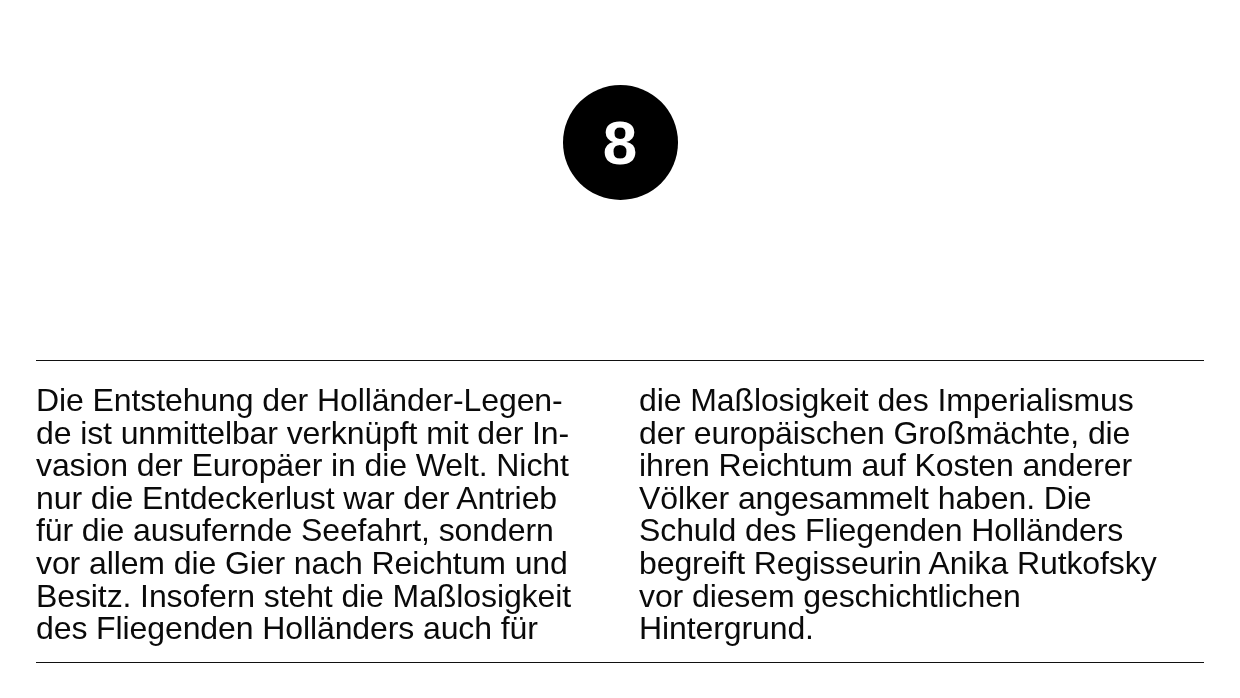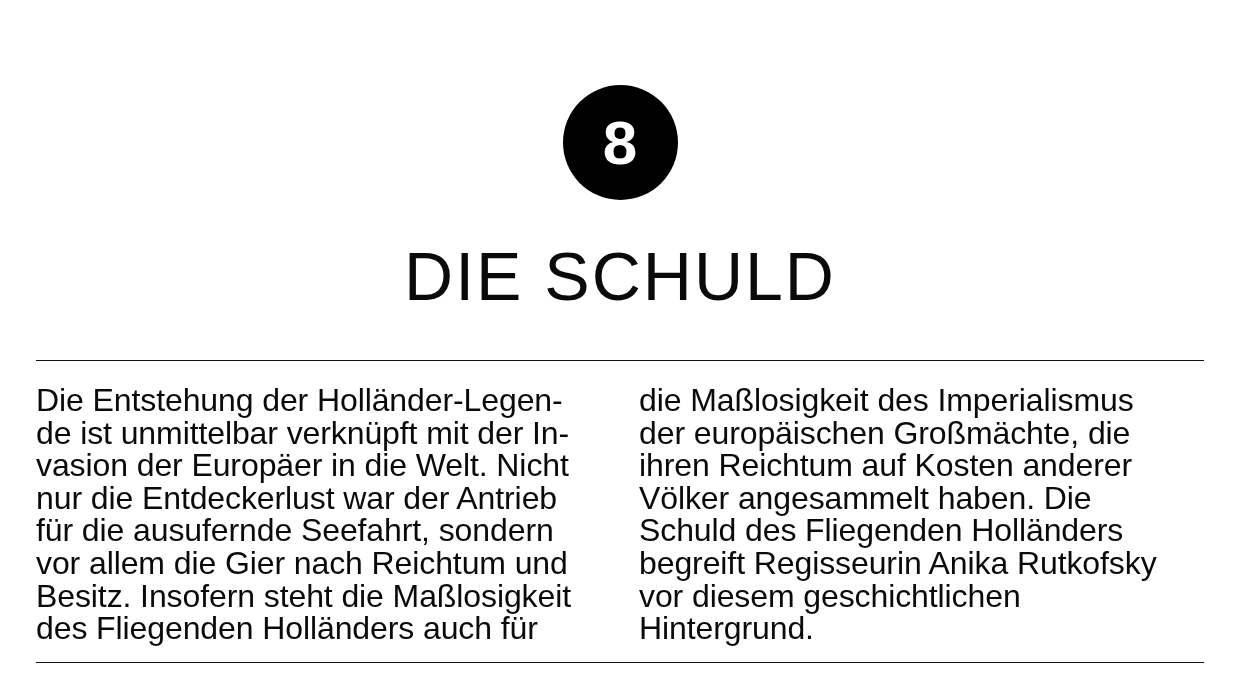--- a/index.html
+++ b/index.html
@@ -89,21 +89,20 @@
 </style>
 </head>
 <body>
 
 <div class="page">
 
   <div class="badge-wrap">
     <div class="badge">8</div>
   </div>
 
-  <h1 class="chapter-title">DIE SCHULD</h1>
 
   <div class="rule rule-top"></div>
 
   <div class="columns">
     <div class="col">
       <p>Die Entstehung der Holländer-Legen­de ist unmittelbar verknüpft mit der In­vasion der Europäer in die Welt. Nicht nur die Entdeckerlust war der Antrieb für die ausufernde Seefahrt, sondern vor allem die Gier nach Reichtum und Besitz. Insofern steht die Maßlosigkeit des Fliegenden Holländers auch für</p>
     </div>
     <div class="col">
       <p>die Maßlosigkeit des Imperialismus der europäischen Großmächte, die ihren Reichtum auf Kosten anderer Völker angesammelt haben. Die Schuld des Fliegenden Holländers begreift Regis­seurin Anika Rutkofsky vor diesem geschichtlichen Hintergrund.</p>
     </div>

